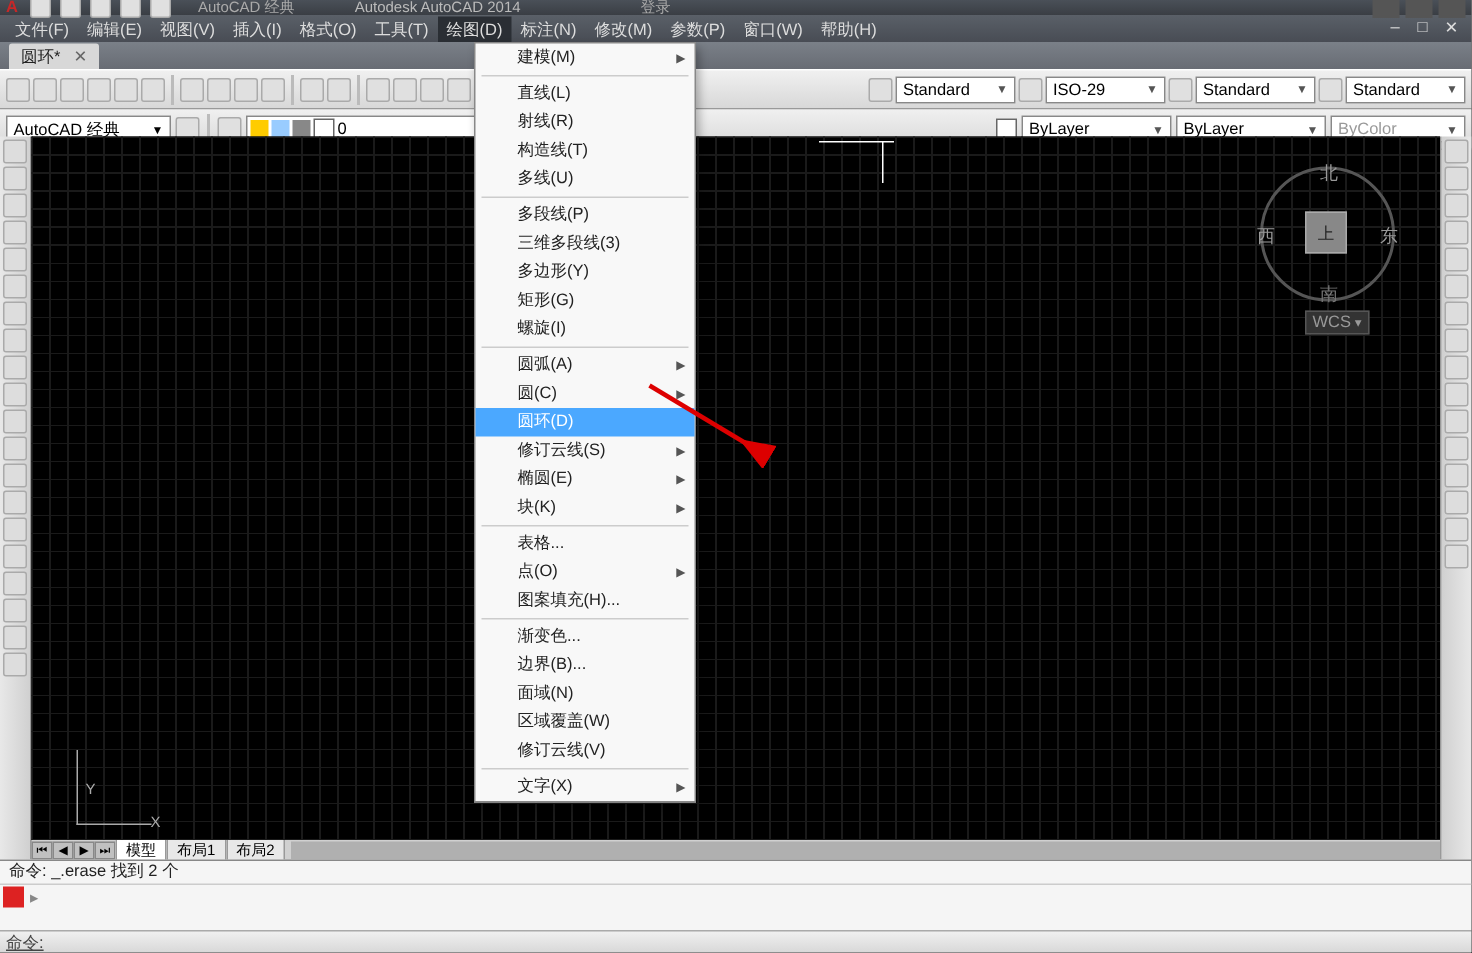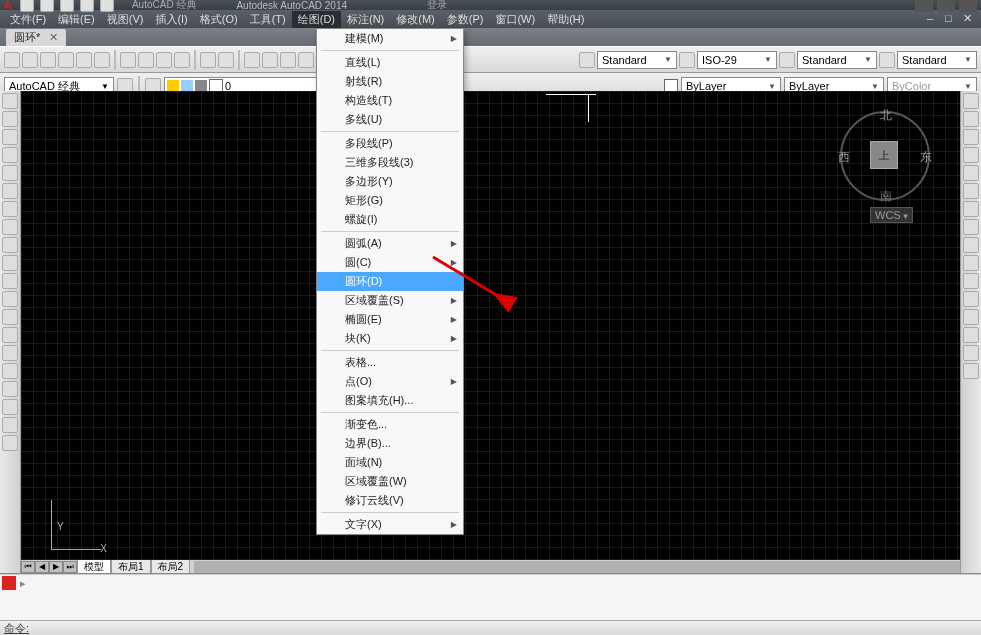--- a/index.html
+++ b/index.html
@@ -344,21 +344,21 @@
       <span class="mic"></span>
       <span>圆(C)</span>
       <span class="sub">▶</span>
     </div>
   <div class="dd-item hl">
       <span class="mic"></span>
       <span>圆环(D)</span>
     </div>
   <div class="dd-item">
       <span class="mic"></span>
-      <span>区域覆盖(S)</span>
+      <span>修订云线(S)</span>
       <span class="sub">▶</span>
     </div>
   <div class="dd-item">
       <span class="mic"></span>
       <span>椭圆(E)</span>
       <span class="sub">▶</span>
     </div>
   <div class="dd-item">
       <span class="mic"></span>
       <span>块(K)</span>
@@ -410,20 +410,21 @@
 <svg class="arrow-ann" width="90" height="60">
   <defs>
       <marker id="ah" markerWidth="10" markerHeight="10" refX="2" refY="3" orient="auto">
         <path d="M0,0 L0,6 L8,3 z" fill="#d00"></path>
       </marker>
     </defs>
   <line x1="80" y1="50" x2="5" y2="5" stroke="#d00" stroke-width="3" marker-start="url(#ah)"></line>
 </svg>
 
 <div class="cmdarea">
+  <div class="cmdhist">命令: _.erase 找到 2 个</div>
   <div class="cmdin">
     <span class="ic"></span>
     <span class="chev">▸</span>
   </div>
 </div>
 
 <div class="statusbar">
   <span>命令:</span>
 </div>
 

